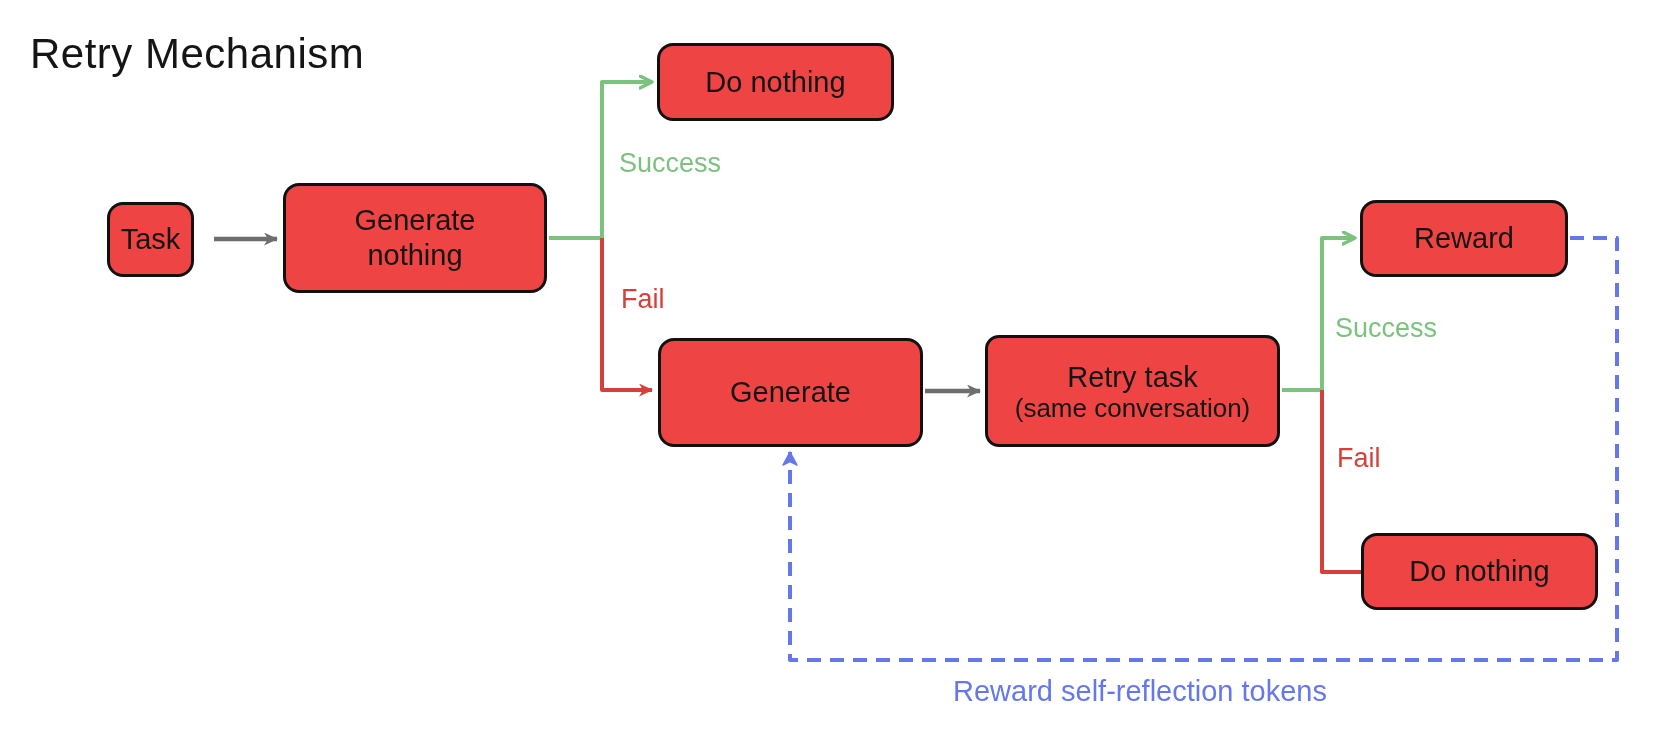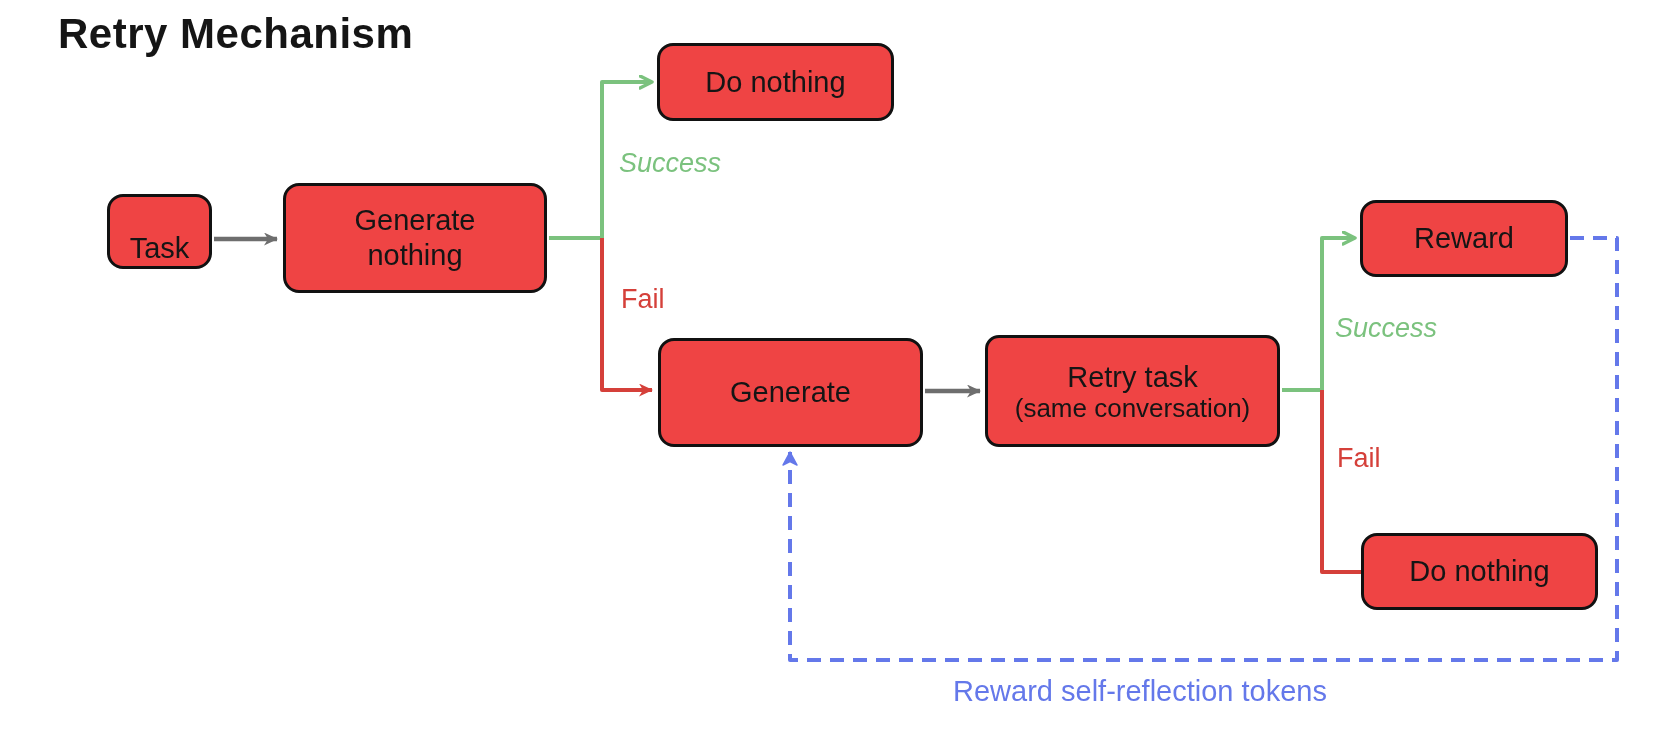--- a/index.html
+++ b/index.html
@@ -21,57 +21,56 @@
     background: var(--background);
     overflow: hidden;
   }
   .edges-svg {
     position: absolute;
     left: 0; top: 0;
     width: 1661px; height: 744px;
   }
   .page-title {
     position: absolute;
-    left: 30px; top: 10px;
+    left: 30px; top: 30px;
     font-size: 42px;
-    font-weight: 700;
+    font-weight: 400;
     letter-spacing: 0.5px;
     color: var(--text);
     white-space: nowrap;
-    margin-left: 28px;
   }
   .node {
     position: absolute;
     background: #ef4444;
     border: 3.5px solid var(--box-border);
     border-radius: 16px;
     display: flex;
     flex-direction: column;
     align-items: center;
     justify-content: center;
     text-align: center;
     color: var(--text);
     font-size: 29px;
     line-height: 1.2;
   }
   .node .node-label { display: block; }
   .node .node-subline { display: block; font-size: 26px; line-height: 1.05; }
-  .node-task { left: 107px; top: 194px; width: 105px; height: 75px; justify-content: flex-end; }
+  .node-task { left: 107px; top: 202px; width: 87px; height: 75px; }
   .node-generate-output { left: 283px; top: 183px; width: 264px; height: 110px; }
   .node-do-nothing-top { left: 657px; top: 43px; width: 237px; height: 78px; }
   .node-generate-self-reflection { left: 658px; top: 338px; width: 265px; height: 109px; }
   .node-retry-task { left: 985px; top: 335px; width: 295px; height: 112px; border-radius: 14px; }
   .node-reward { left: 1360px; top: 200px; width: 208px; height: 77px; }
   .node-do-nothing-bottom { left: 1361px; top: 533px; width: 237px; height: 77px; }
   .edge-label {
     position: absolute;
     font-size: 27px;
     white-space: nowrap;
   }
-  .edge-label.success { color: var(--success-green); font-style: italic; }
+  .edge-label.success { color: var(--success-green); }
   .edge-label.fail { color: var(--fail-red); }
   .label-success-top { left: 619px; top: 148px; }
   .label-fail-top { left: 621px; top: 284px; }
   .label-success-right { left: 1335px; top: 313px; }
   .label-fail-right { left: 1337px; top: 443px; }
   .label-loop {
     position: absolute;
     left: 903px; top: 675px; width: 424px;
     text-align: right;
     font-size: 29px;

